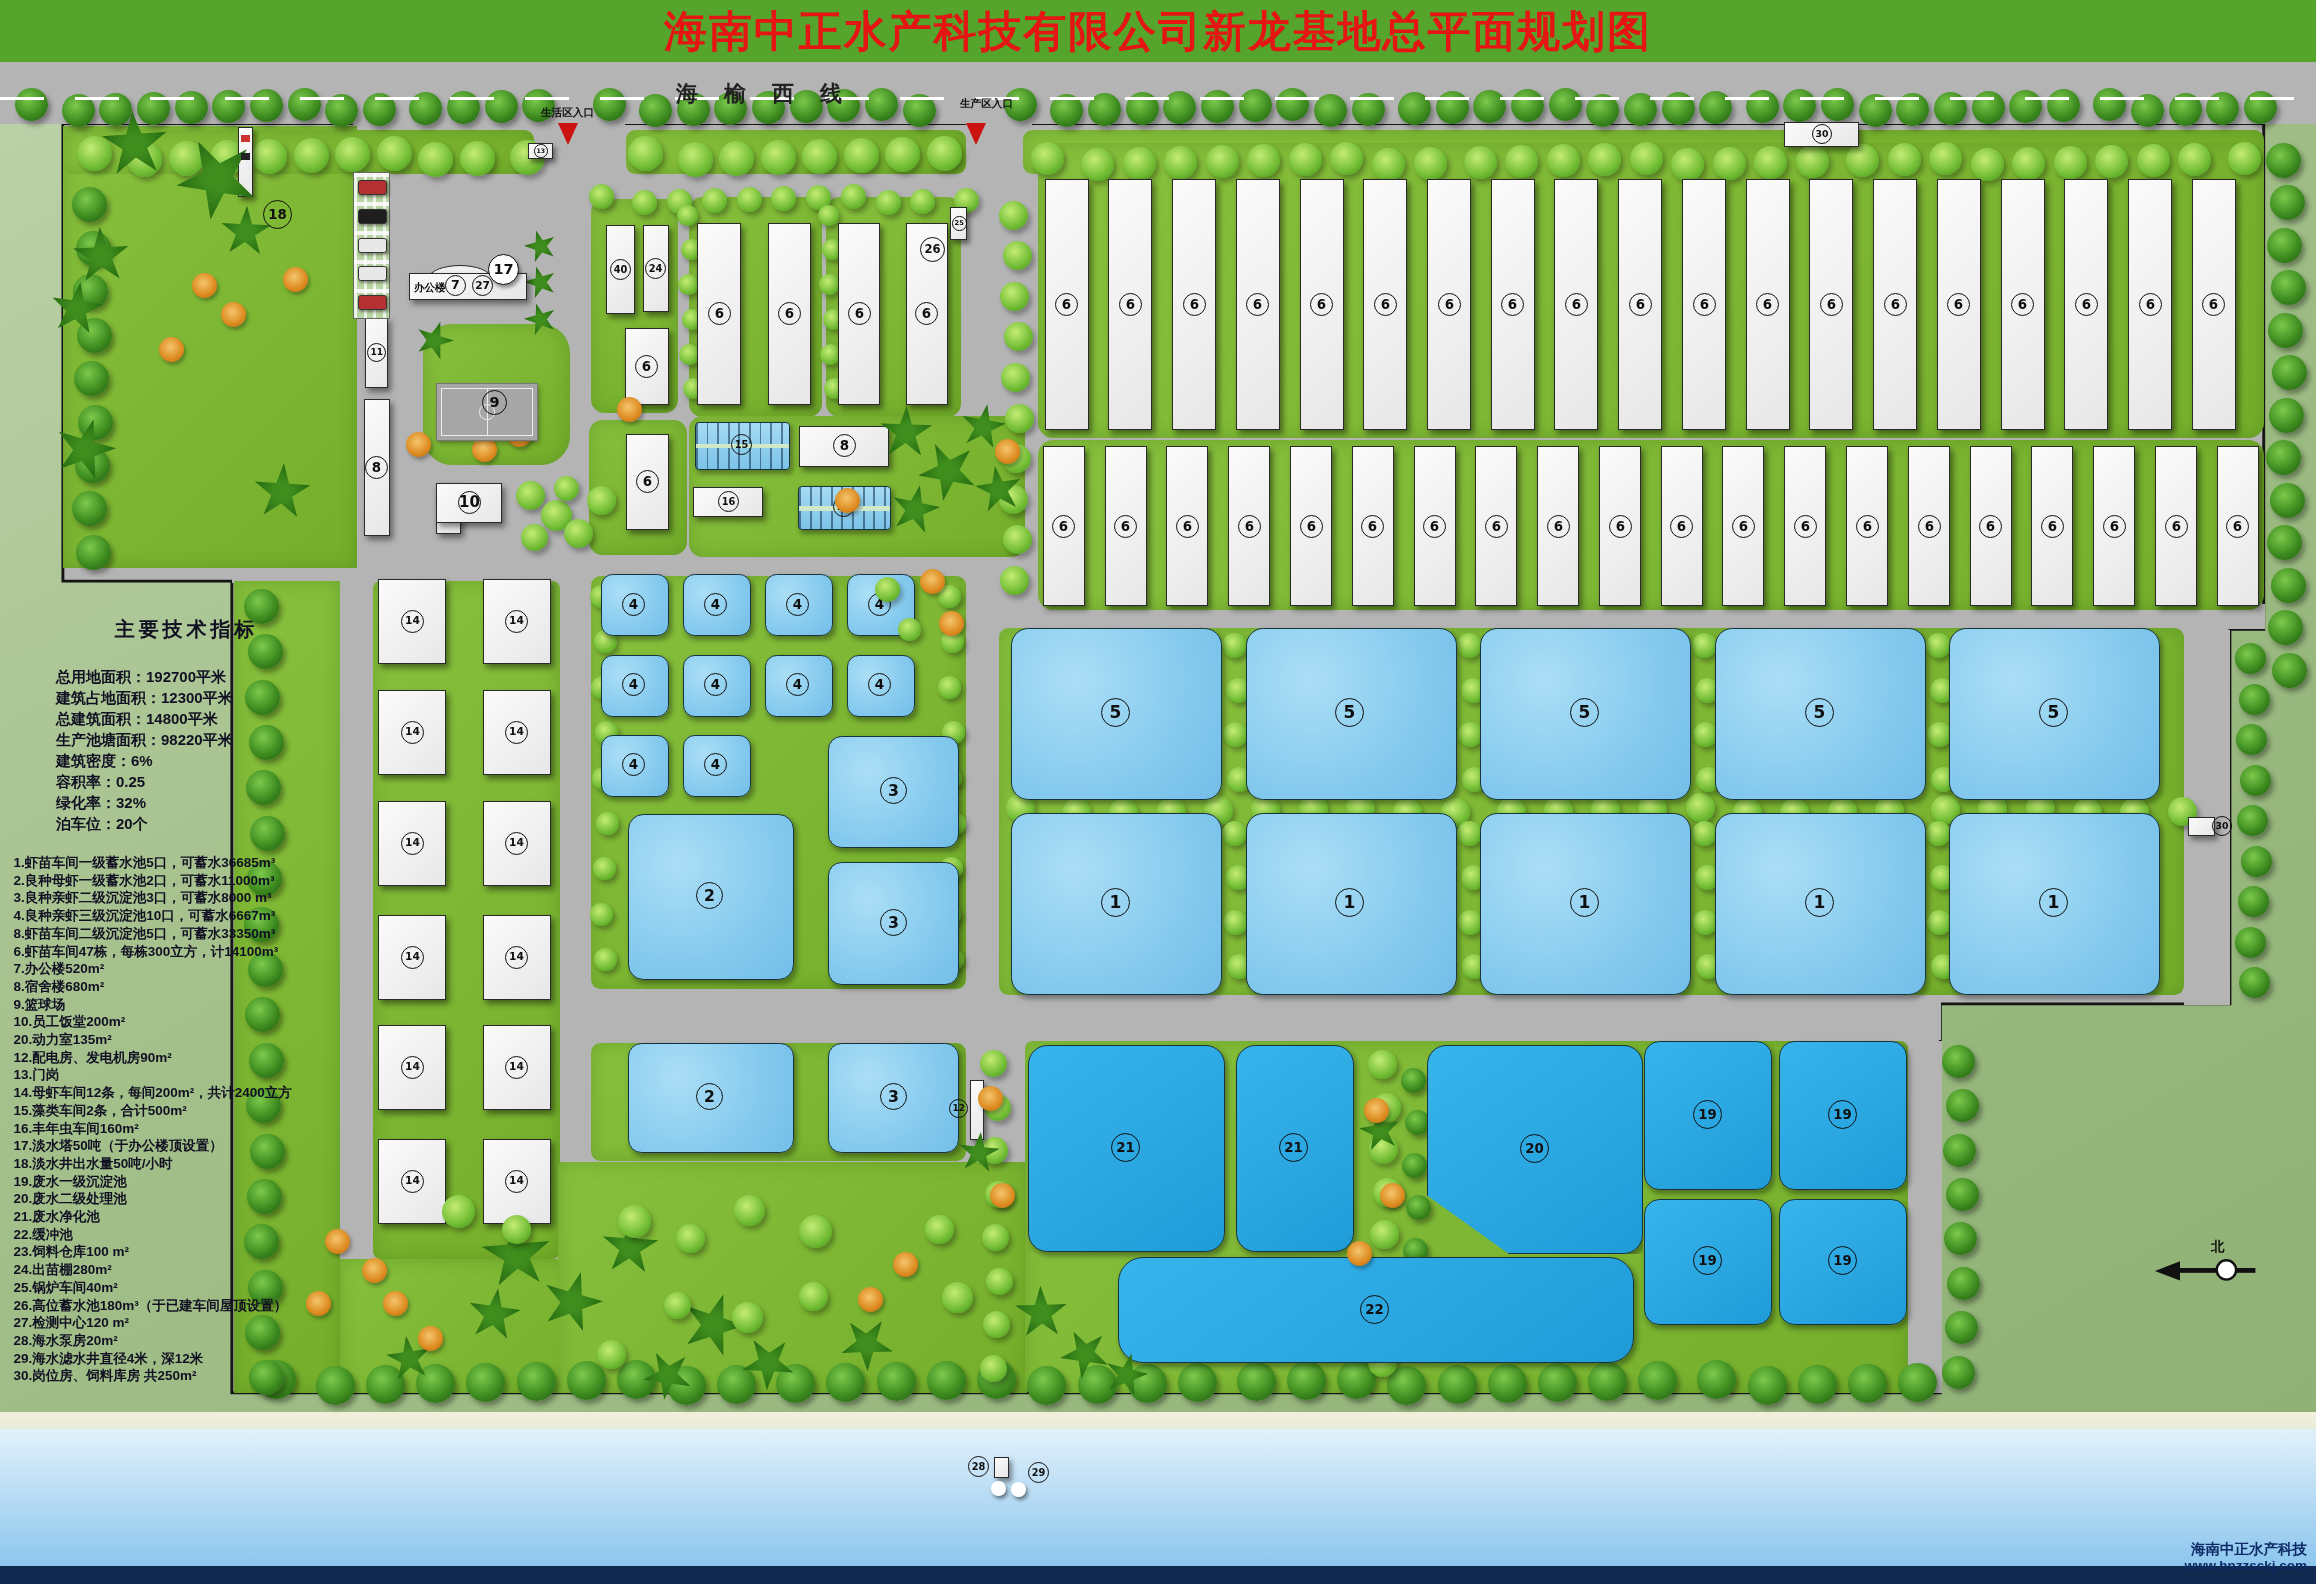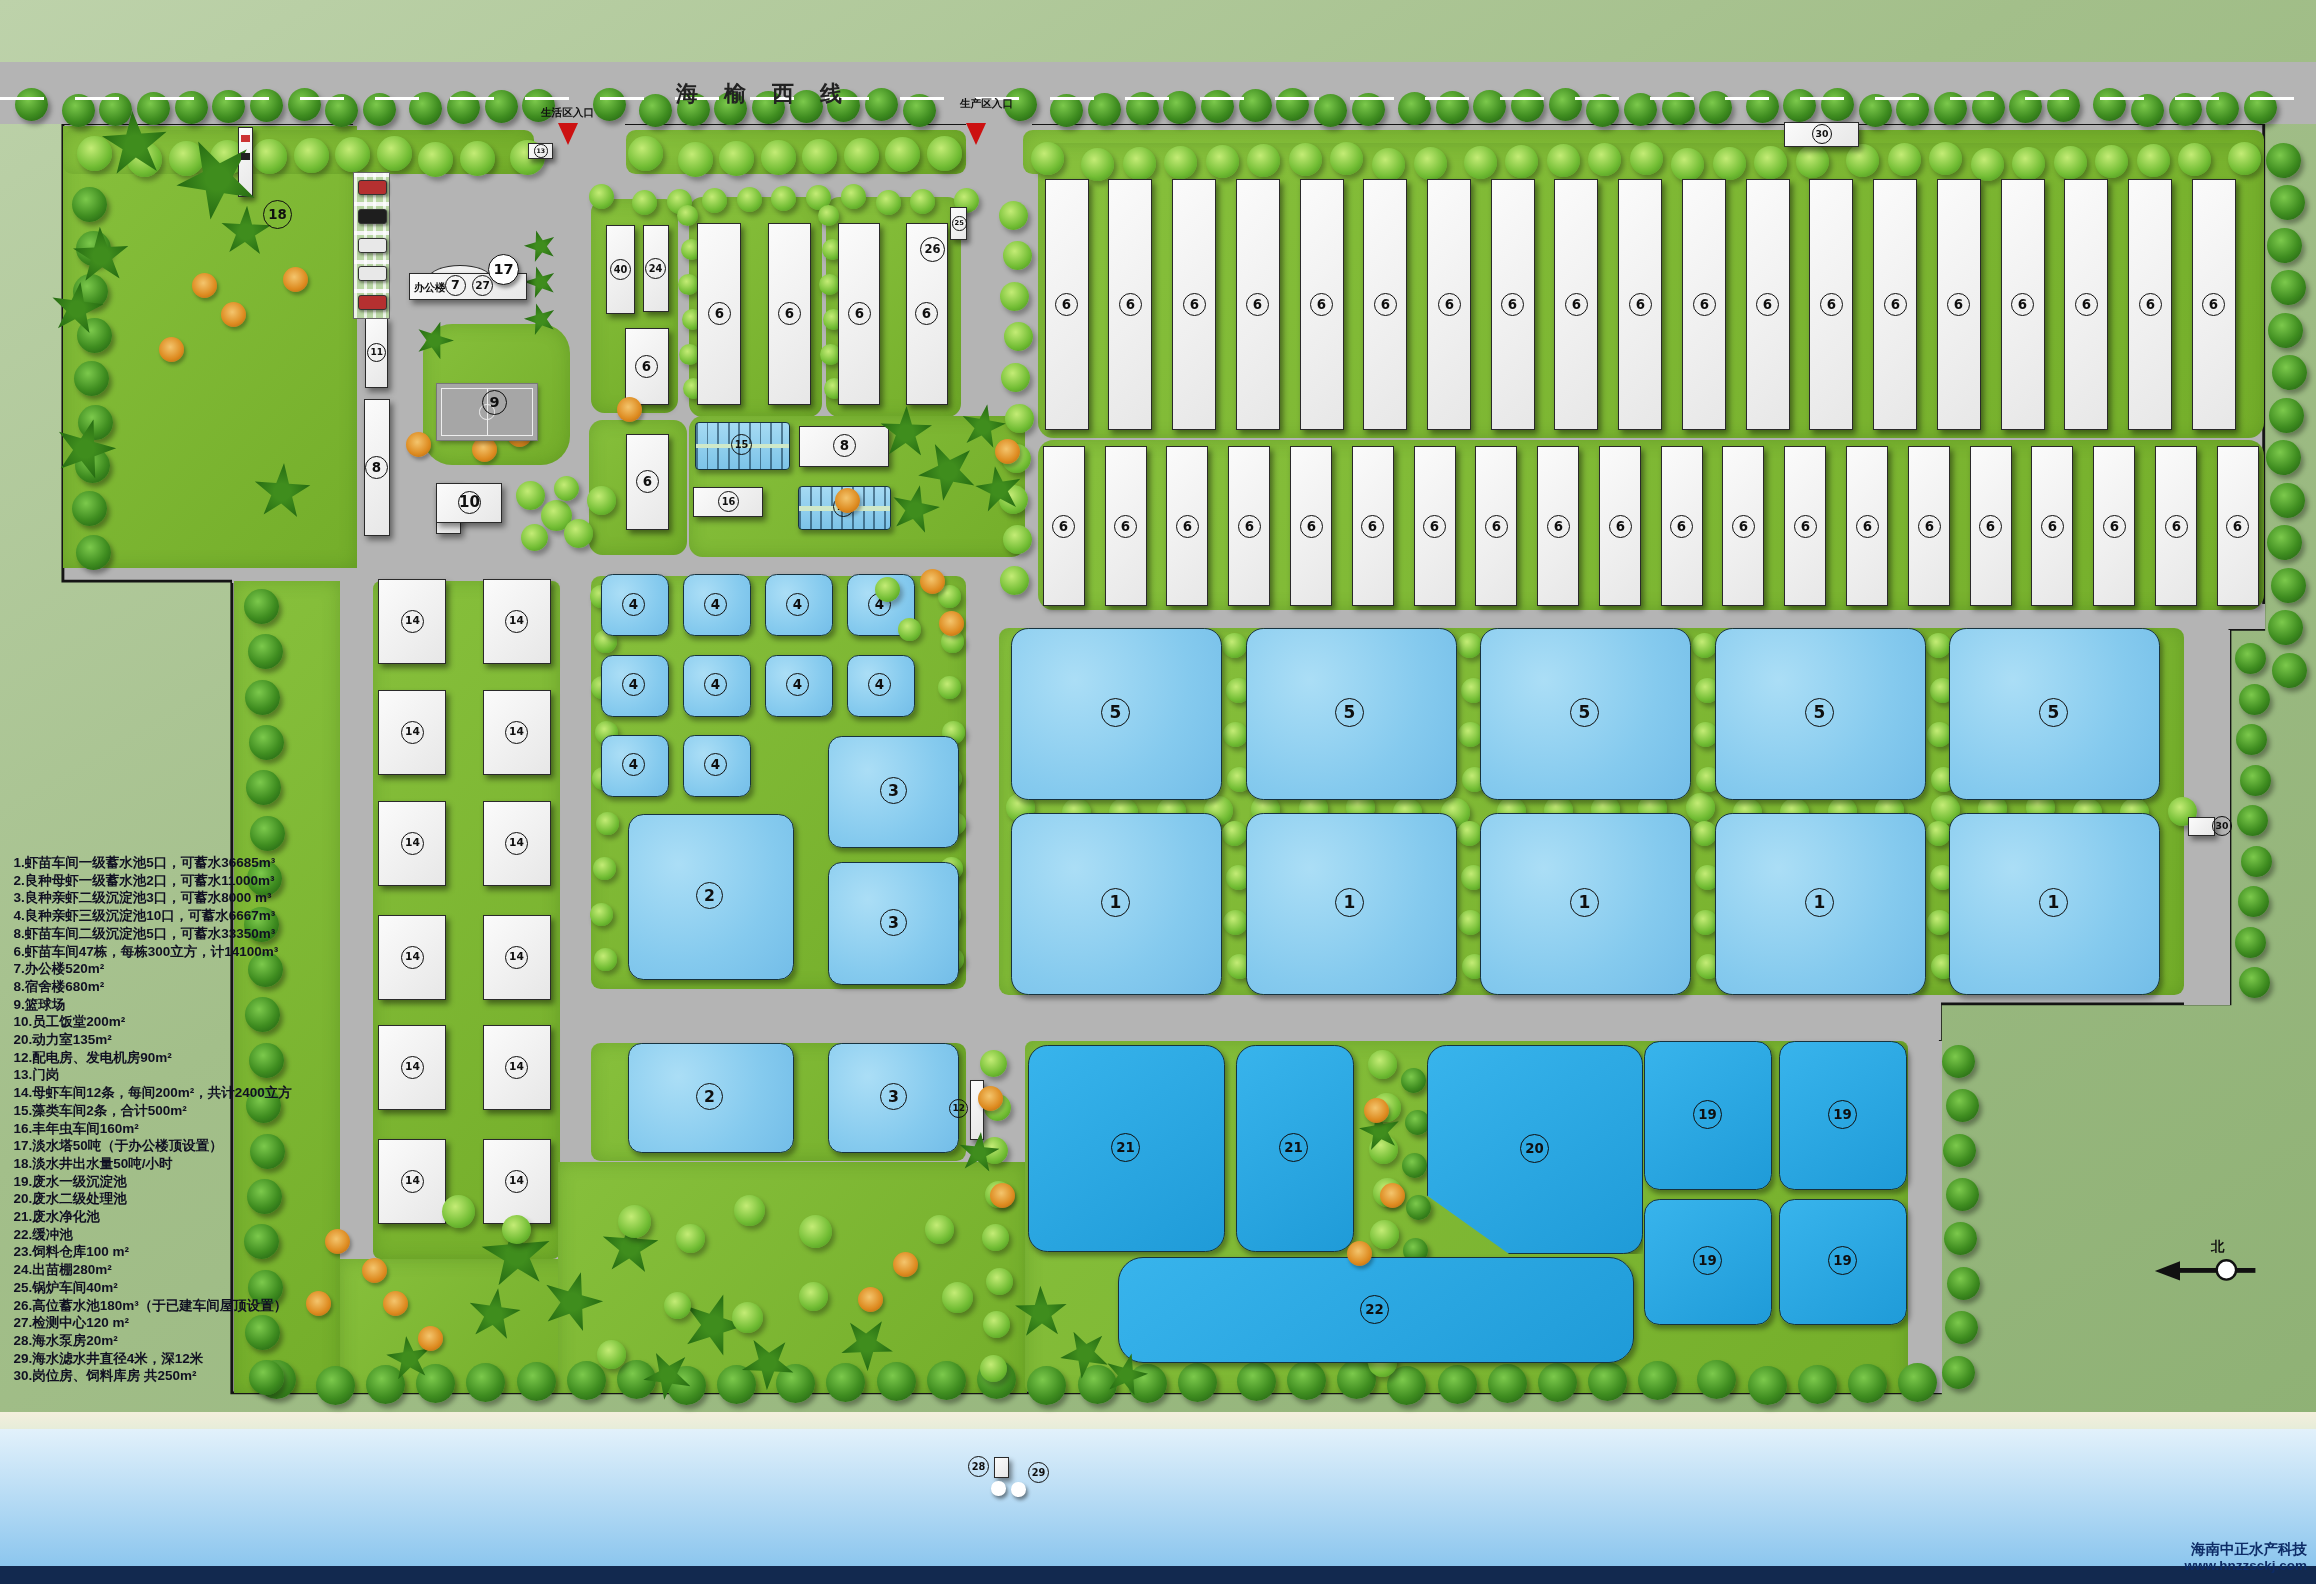--- a/index.html
+++ b/index.html
@@ -53,20 +53,23 @@
   #court-circ{position:absolute;left:42px;top:20px;width:13.5px;height:13.5px;border:1.4px solid #eee;border-radius:50%;}
   #flag-dot1{left:241px;top:135px;width:8.7px;height:6.8px;background:#c33;}
   #flag-dot2{left:241px;top:153px;width:8.7px;height:6.8px;background:#222;}
   #compass-label{left:2211px;top:1238px;font-size:13.5px;font-weight:bold;color:#111;}
 </style>
 </head>
 <body>
 
 <div id="stage">
 
+  <div class="abs" id="title-bar">
+    <div id="title-text">海南中正水产科技有限公司新龙基地总平面规划图</div>
+  </div>
 
   <div class="abs" id="shore"></div>
   <div class="abs" id="sea"></div>
   <div class="abs" id="sea-band"></div>
 
   <svg class="abs" width="2316" height="1584" style="left:0;top:0" viewBox="0 0 2399 1641">
     <polygon points="65,128 2345,128 2345,652 2310,652 2310,1040 2010,1040 2010,1443 240,1443 240,602 65,602" fill="#b4b4b4" stroke="#151515" stroke-width="3"></polygon>
   </svg>
 
   <div class="abs" id="genlayer" style="left:0;top:0;width:0;height:0">
@@ -750,20 +753,33 @@
   <div class="abs" id="flag-dot1"></div>
   <div class="abs" id="flag-dot2"></div>
 
   <svg class="abs" width="116" height="68" style="left:2151px;top:1234px" viewBox="0 0 120 70">
     <polygon points="4,38 30,28 30,48" fill="#111"></polygon>
     <rect x="30" y="35" width="78" height="5" fill="#111"></rect>
     <circle cx="78" cy="37" r="10" fill="#fff" stroke="#111" stroke-width="2.5"></circle>
   </svg>
   <div class="abs" id="compass-label">北</div>
 
+  <div class="abs" id="tech">
+    <div id="tech-title">主要技术指标</div>
+    <div id="tech-lines">
+        <div>总用地面积：192700平米</div>
+        <div>建筑占地面积：12300平米</div>
+        <div>总建筑面积：14800平米</div>
+        <div>生产池塘面积：98220平米</div>
+        <div>建筑密度：6%</div>
+        <div>容积率：0.25</div>
+        <div>绿化率：32%</div>
+        <div>泊车位：20个</div>
+      </div>
+  </div>
 
   <div class="abs" id="legend-notes">
       <div>1.虾苗车间一级蓄水池5口，可蓄水36685m³</div>
       <div>2.良种母虾一级蓄水池2口，可蓄水11000m³</div>
       <div>3.良种亲虾二级沉淀池3口，可蓄水8000 m³</div>
       <div>4.良种亲虾三级沉淀池10口，可蓄水6667m³</div>
       <div>8.虾苗车间二级沉淀池5口，可蓄水33350m³</div>
       <div>6.虾苗车间47栋，每栋300立方，计14100m³</div>
       <div>7.办公楼520m²</div>
       <div>8.宿舍楼680m²</div>

